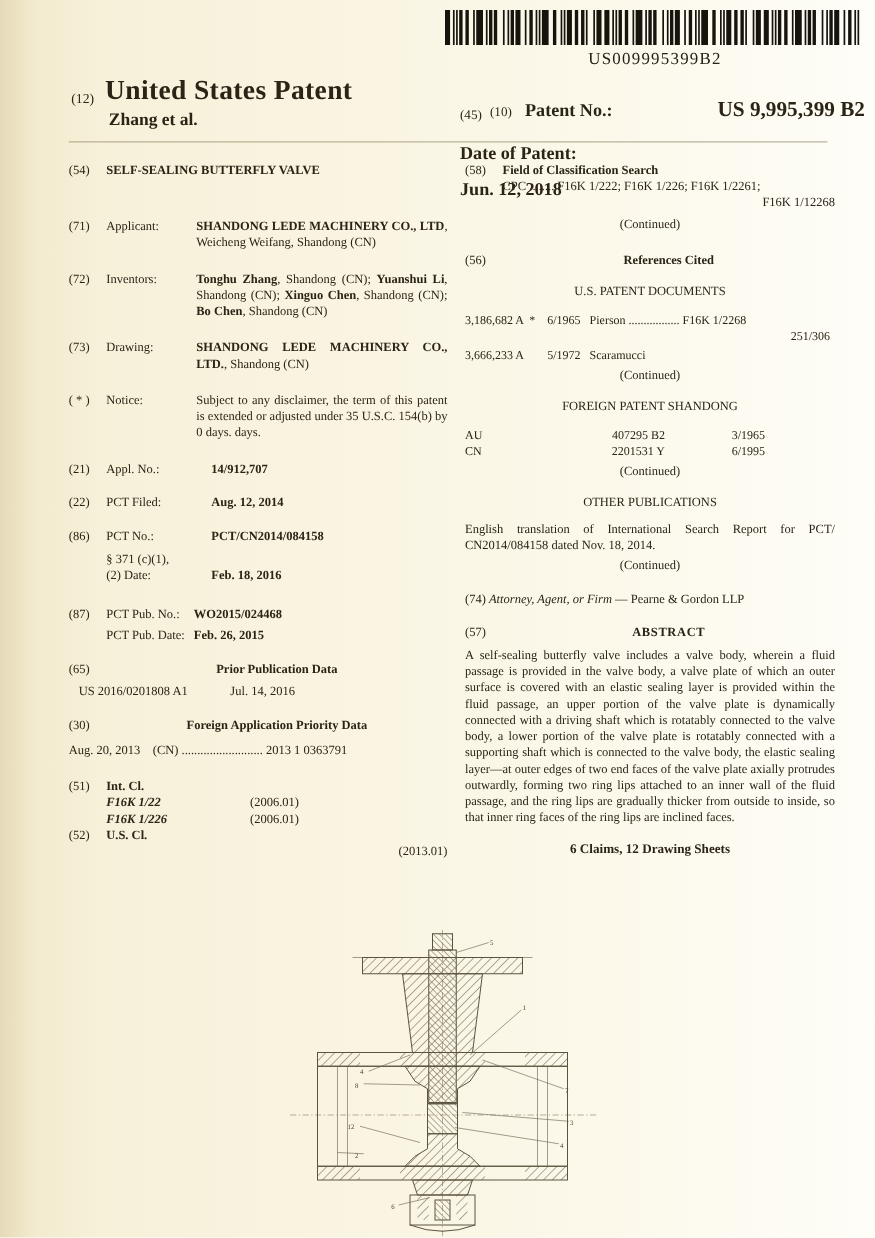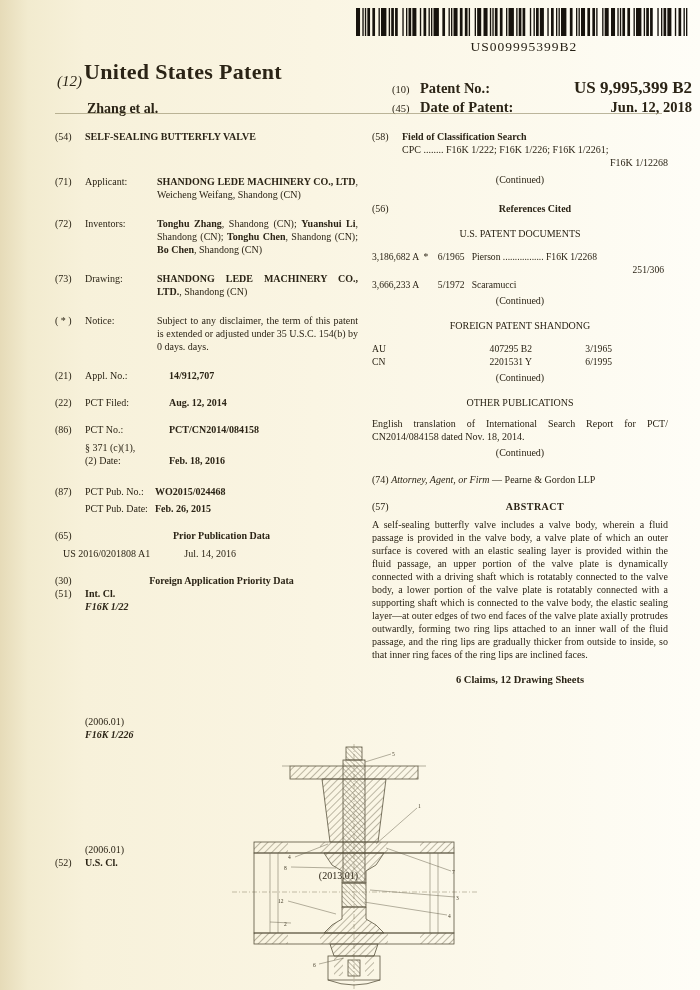--- a/index.html
+++ b/index.html
@@ -9,26 +9,26 @@
     font-family:"Liberation Serif","DejaVu Serif",serif;
     color:#2b2416;
     -webkit-font-smoothing:antialiased;
   }
   .abs{position:absolute;}
   
   .barcode{left:356px;top:8px;width:336px;height:30px;}
   .barcode svg rect{fill:#17130d;}
   .barcode-num{left:356px;top:39px;width:336px;text-align:center;font-size:13.5px;letter-spacing:1px;color:#262015;}
   
-  .tag12{left:57px;top:73px;font-size:15px;font-style:italic;}
+  .tag12{left:57px;top:73px;font-size:11px;}
   .h-title{left:84px;top:59px;font-size:22px;font-weight:bold;letter-spacing:.3px;}
-  .h-authors{left:87px;top:101px;font-size:14px;font-weight:bold;}
+  .h-authors{left:87px;top:89px;font-size:14px;font-weight:bold;}
   .hr-row{display:flex;align-items:baseline;}
   .hr1{left:392px;top:66px;width:300px;}
-  .hr2{left:392px;top:87px;width:300px;}
+  .hr2{left:368px;top:87px;width:300px;flex-direction:column;}
   .hr-tag{font-size:10.5px;flex:0 0 28px;}
   .hr-lbl{font-size:14.5px;font-weight:bold;}
   .hr-val{font-size:17px;font-weight:bold;flex:1;text-align:right;margin-top:12px;}
   .hr2 .hr-val{font-size:14.5px;}
   .head-rule{left:55px;top:113px;width:607px;border-top:1.6px solid #98906e;opacity:.65;}
   
   .col{font-size:10px;line-height:13px;}
   .col-left{left:55px;top:130px;width:303px;}
   .col-right{left:372px;top:130px;width:296px;}
   .row{display:flex;}
@@ -39,21 +39,21 @@
   .chead{text-align:center;font-weight:bold;}
   .cheadrow{display:flex;}
   .cheadrow .chead{flex:1;}
   .just{text-align:justify;}
   .pre{white-space:pre;}
   .ctr{text-align:center;}
   .rgt{text-align:right;}
   .mb17{margin-bottom:32px;} .mb16{margin-bottom:16px;} .mb14{margin-bottom:14px;}
   .mb12{margin-bottom:12px;} .mb10{margin-bottom:10px;} .mb8{margin-bottom:8px;} .mb18{margin-bottom:18px;}
   .prior-row{display:flex;gap:34px;padding-left:8px;}
-  .intcl-row{display:flex;padding-left:30px;flex-direction:column;}
+  .intcl-row{display:flex;padding-left:30px;}
   .intcl-code{flex:0 0 115px;font-weight:bold;font-style:italic;}
   .fdoc-row{display:flex;}
   .fdoc-c{flex:0 0 40px;}
   .fdoc-n{flex:0 0 120px;text-align:right;}
   .fdoc-d{flex:0 0 80px;text-align:right;}
   .docline{font-size:9.6px;}
   .claims{font-weight:bold;text-align:center;margin-top:12px;font-size:10.5px;}
   .abstract-head{display:flex;margin-bottom:5px;}
   .abstract-head .chead{flex:1;letter-spacing:.5px;}
   
@@ -171,21 +171,21 @@
 
   <div class="row mb16">
     <span class="tagc">(71)</span>
     <span class="lblc">Applicant:</span>
     <span class="valc just"><b>SHANDONG LEDE MACHINERY CO., LTD</b>, Weicheng Weifang, Shandong (CN)</span>
   </div>
 
   <div class="row mb16">
     <span class="tagc">(72)</span>
     <span class="lblc">Inventors:</span>
-    <span class="valc just"><b>Tonghu Zhang</b>, Shandong (CN); <b>Yuanshui Li</b>, Shandong (CN); <b>Tonghu Chen</b>, Shandong (CN); <b>Bo Chen</b>, Shandong (CN)</span>
+    <span class="valc just"><b>Tonghu Zhang</b>, Shandong (CN); <b>Yuanshui Li</b>, Shandong (CN); <b>Xinguo Chen</b>, Shandong (CN); <b>Bo Chen</b>, Shandong (CN)</span>
   </div>
 
   <div class="row mb16">
     <span class="tagc">(73)</span>
     <span class="lblc">Drawing:</span>
     <span class="valc just"><b>SHANDONG LEDE MACHINERY CO., LTD.</b>, Shandong (CN)</span>
   </div>
 
   <div class="row mb16">
     <span class="tagc">( * )</span>
@@ -237,20 +237,21 @@
   </div>
   <div class="prior-row mb14" style="margin-top:5px">
     <span>US 2016/0201808 A1</span>
     <span>Jul. 14, 2016</span>
   </div>
 
   <div class="cheadrow">
     <span class="tagc">(30)</span>
     <span class="chead">Foreign Application Priority Data</span>
   </div>
+  <div class="pre mb16" style="margin-top:7px">Aug. 20, 2013    (CN) .......................... 2013 1 0363791</div>
 
   <div class="row">
     <span class="tagc">(51)</span>
     <span class="valc" style="font-weight:bold">Int. Cl.</span>
   </div>
   <div class="intcl-row">
     <span class="intcl-code">F16K 1/22</span>
     <span>(2006.01)</span>
   </div>
   <div class="intcl-row">

